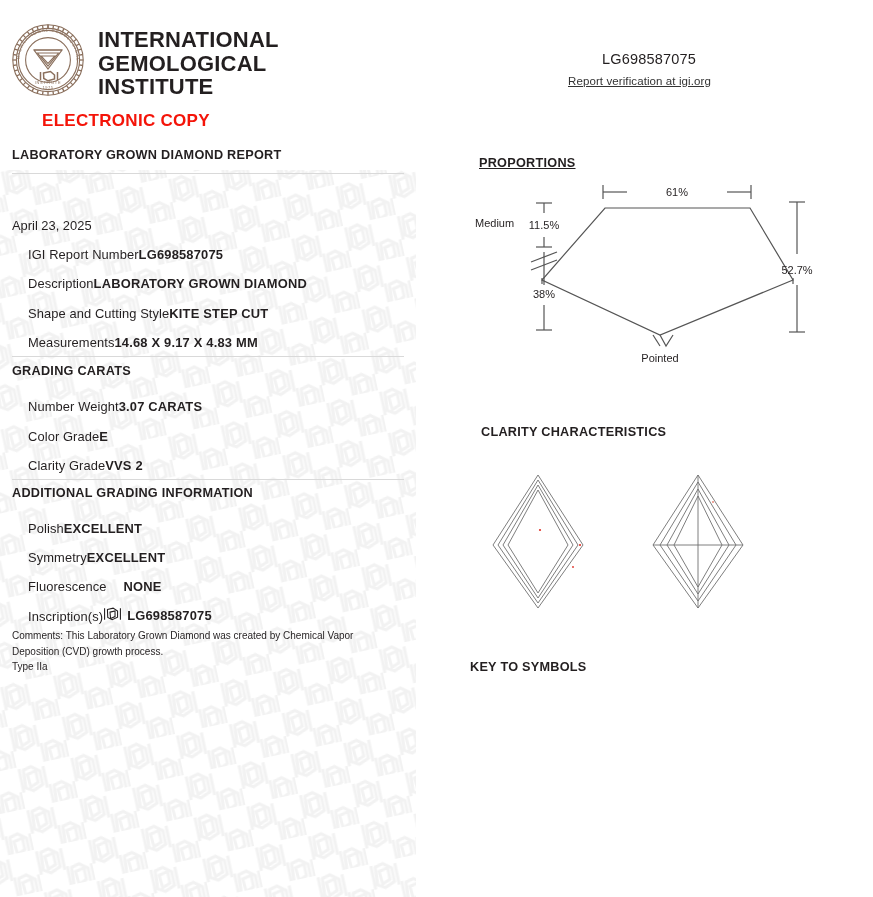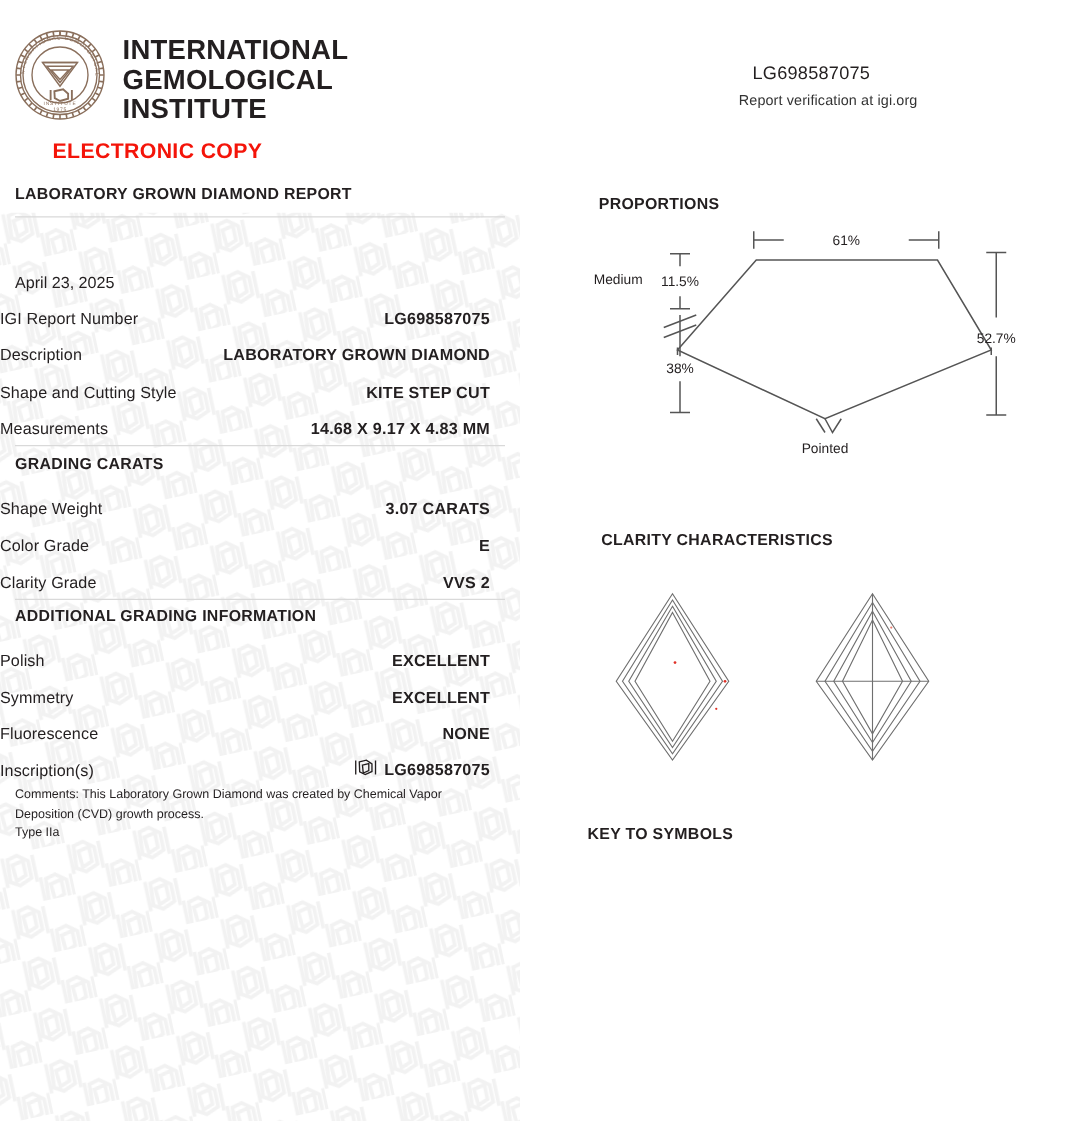--- a/index.html
+++ b/index.html
@@ -36,22 +36,22 @@
     font-size: 22px; font-weight: bold; letter-spacing: .2px;
     line-height: 23.5px; color: #231f20;
   }
   #org-name div { white-space: nowrap; }
 
   #report-no {
     position: absolute; left: 602px; top: 51px;
     font-size: 14.5px; color: #231f20; letter-spacing: .2px;
   }
   #verify {
-    position: absolute; left: 591px; top: 75px;
-    font-size: 11.5px; color: #333; letter-spacing: .1px;
+    position: absolute; left: 568px; top: 75px;
+    font-size: 11.5px; color: #333; letter-spacing: .1px; text-decoration: underline;
   }
 
   #electronic-copy {
     position: absolute; left: 42px; top: 111px;
     font-size: 17px; font-weight: bold; color: #f41409;
     letter-spacing: .3px; z-index: 3;
   }
 
   
   #left-col { position: absolute; left: 0; top: 140px; width: 430px; z-index: 2; }
@@ -61,38 +61,38 @@
     letter-spacing: .25px;
   }
   #title-lab-report { position: absolute; left: 12px; top: 8px; }
 
   .hrule {
     position: absolute; left: 12px; width: 392px;
     height: 1px; background: #d9d9d9;
   }
 
   .row {
-    position: absolute; left: 0; width: 392px;
+    position: absolute; left: 28px; width: 392px;
     font-size: 12.9px; color: #231f20;
-    display: flex; justify-content: space-between; align-items: baseline;
+    display: flex; align-items: baseline;
   }
   .row .lbl { font-weight: 400; letter-spacing: .1px; }
   .row .val { font-weight: bold; letter-spacing: .2px; text-align: right; }
   .row-single { position: absolute; left: 12px; font-size: 12.9px; }
 
   #comments {
     position: absolute; left: 12px; top: 488px; width: 380px;
     font-size: 10px; line-height: 15.6px; color: #231f20;
   }
 
   .inscr-val { display: inline-flex; align-items: center; gap: 5px; }
 
   
   #right-col { position: absolute; left: 0; top: 0; width: 873px; height: 897px; z-index: 2; }
-  #title-proportions { position: absolute; left: 479px; top: 156px; }
+  #title-proportions { position: absolute; left: 479px; top: 156px; text-decoration: underline; }
   #title-clarity     { position: absolute; left: 481px; top: 425px; }
   #title-key         { position: absolute; left: 470px; top: 660px; }
 
   #key-text {
     position: absolute; left: 494px; top: 688px;
     font-size: 12.3px; line-height: 15px; color: #231f20;
   }
 
   #prop-svg  { position: absolute; left: 455px; top: 180px; }
   #clar-svg  { position: absolute; left: 470px; top: 455px; }
@@ -233,21 +233,21 @@
   </div>
   <div class="row" style="top:195px;">
     <span class="lbl">Measurements</span>
     <span class="val">14.68 X 9.17 X 4.83 MM</span>
   </div>
 
   <div class="hrule" style="top:216px;"></div>
   <div class="section-title" style="position:absolute;left:12px;top:224px;">GRADING CARATS</div>
 
   <div class="row" style="top:259px;">
-    <span class="lbl">Shape Weight</span>
+    <span class="lbl">Number Weight</span>
     <span class="val">3.07 CARATS</span>
   </div>
   <div class="row" style="top:289px;">
     <span class="lbl">Color Grade</span>
     <span class="val">E</span>
   </div>
   <div class="row" style="top:318px;">
     <span class="lbl">Clarity Grade</span>
     <span class="val">VVS 2</span>
   </div>

